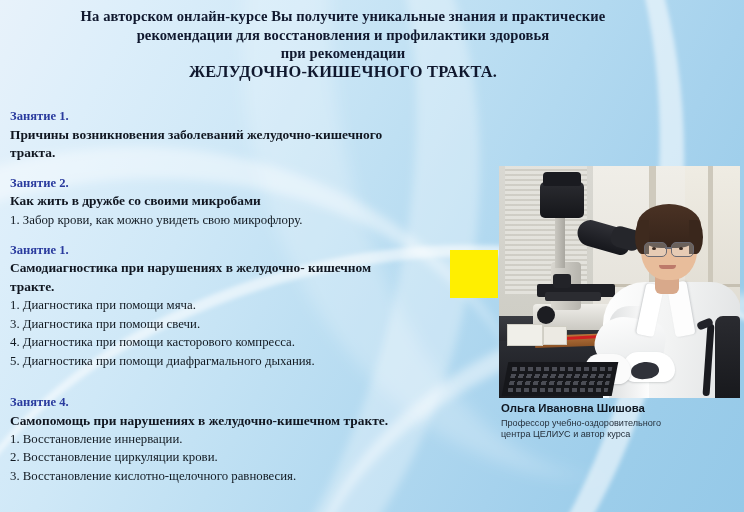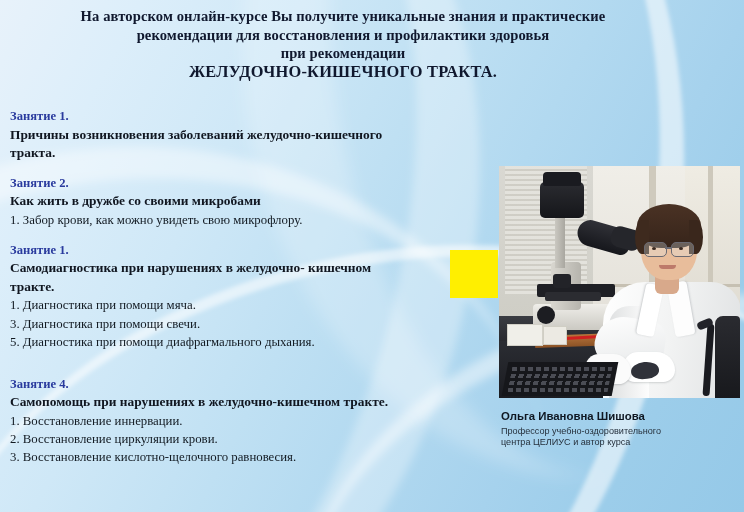--- a/index.html
+++ b/index.html
@@ -439,21 +439,20 @@
     left: 501px;
     top: 401px;
     width: 235px;
     font-family: "Liberation Sans", sans-serif;
   }
   #caption .cap-name {
     color: #0f1722;
     font-weight: bold;
     font-size: 11.4px;
     line-height: 14px;
-    margin-top: 8px;
   }
   #caption .cap-role {
     color: #26313d;
     font-weight: normal;
     font-size: 9.1px;
     line-height: 10.8px;
     margin-top: 3px;
   }
 </style>
 </head>
@@ -492,20 +491,21 @@
       <div class="lesson-item">1. Забор крови, как можно увидеть свою микрофлору.</div>
     </div>
     <div class="gap-b"></div>
 
     <div class="lesson">
       <div class="lesson-label">Занятие 1.</div>
       <div class="lesson-heading">Самодиагностика при нарушениях в желудочно- кишечном</div>
       <div class="lesson-heading">тракте.</div>
       <div class="lesson-item">1. Диагностика при помощи мяча.</div>
       <div class="lesson-item">3. Диагностика при помощи свечи.</div>
+      <div class="lesson-item">4. Диагностика при помощи касторового компресса.</div>
       <div class="lesson-item">5. Диагностика при помощи диафрагмального дыхания.</div>
     </div>
     <div class="gap-c"></div>
 
     <div class="lesson">
       <div class="lesson-label">Занятие 4.</div>
       <div class="lesson-heading">Самопомощь при нарушениях в желудочно-кишечном тракте.</div>
       <div class="lesson-item">1. Восстановление иннервации.</div>
       <div class="lesson-item">2. Восстановление циркуляции крови.</div>
       <div class="lesson-item">3. Восстановление кислотно-щелочного равновесия.</div>

